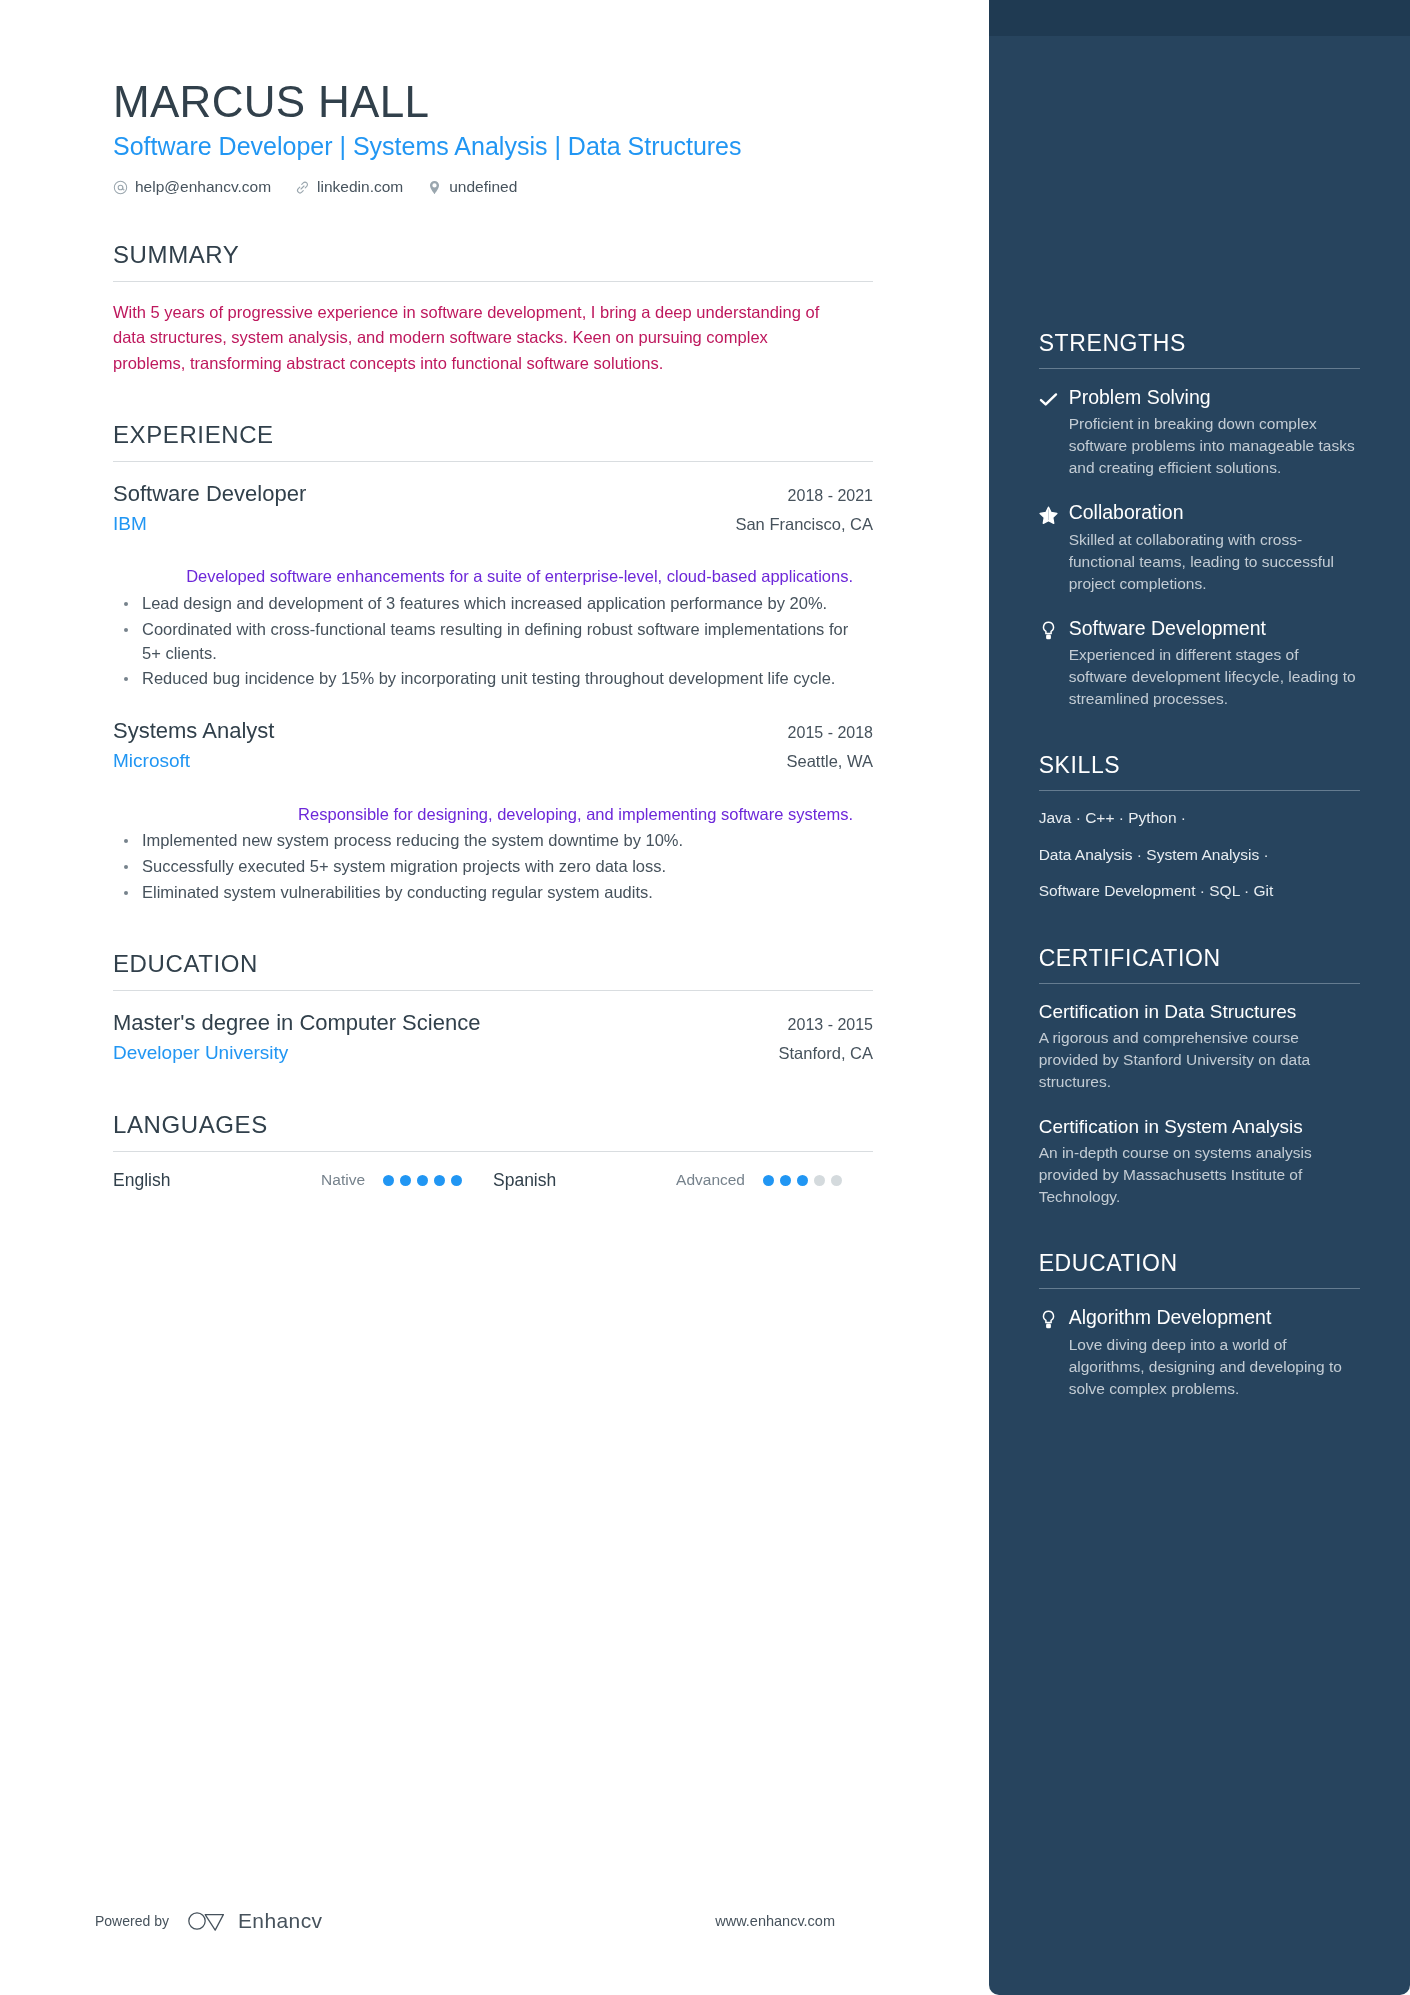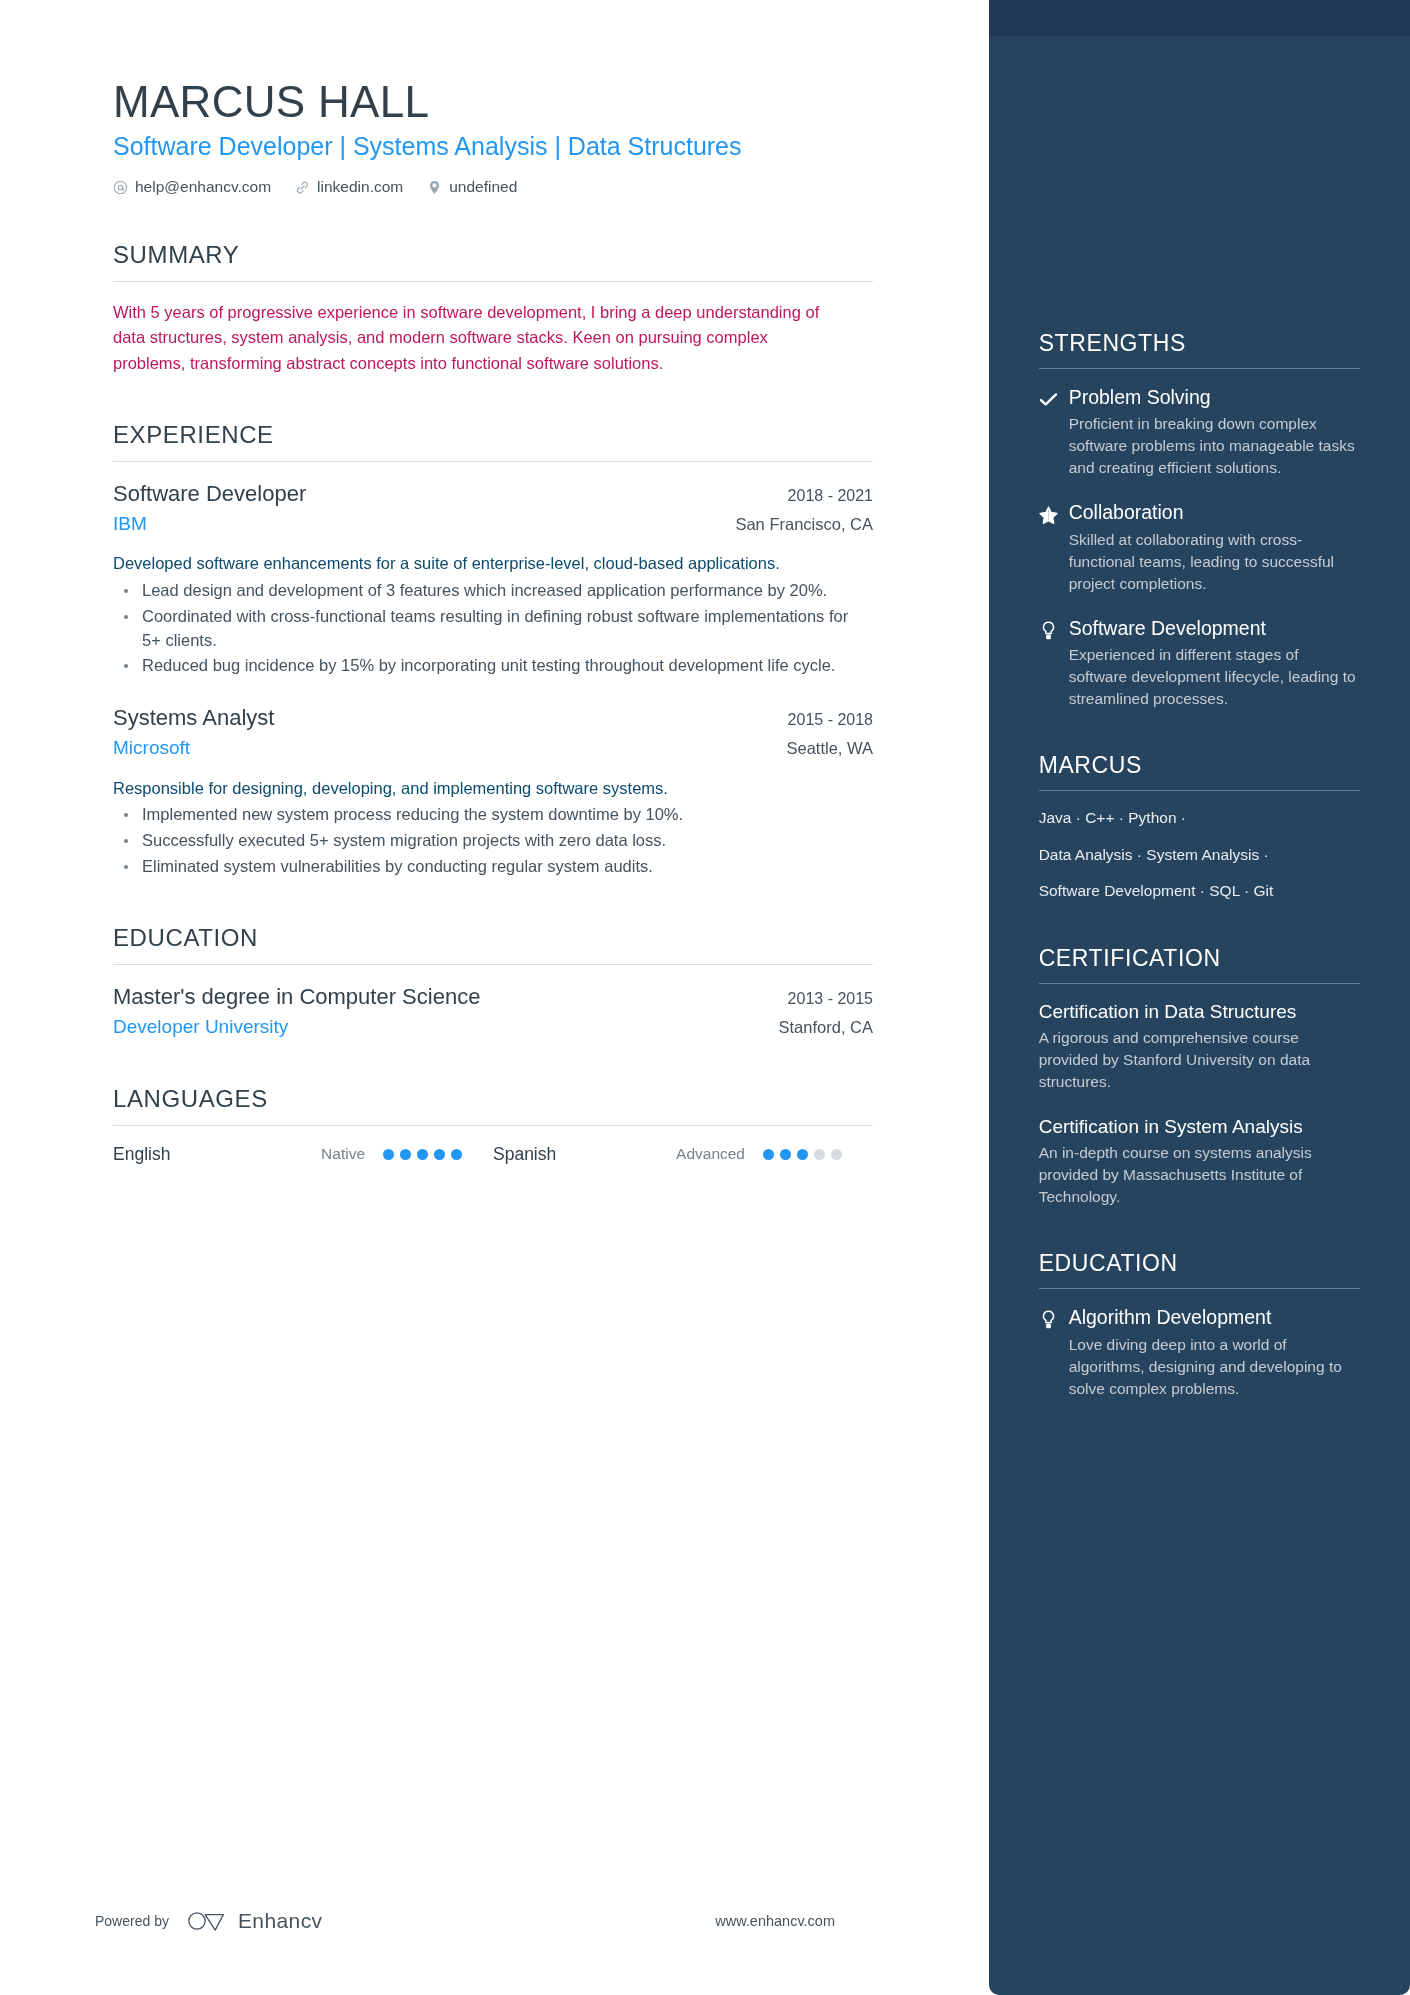--- a/index.html
+++ b/index.html
@@ -129,23 +129,24 @@
   }
   .entry-loc {
     font-size: 16.5px;
     color: #46525c;
     white-space: nowrap;
     flex: 0 0 auto;
   }
   .entry-desc {
     font-size: 16.5px;
     line-height: 1.48;
-    color: #0c4a6e;
-    margin-top: 15px;
+    color: #6d28d9;
+    margin-top: 28px;
     max-width: 740px;
+    text-align: right;
   }
   .bullets {
     list-style: none;
     margin-top: 3px;
   }
   .bullets li {
     position: relative;
     font-size: 16.5px;
     line-height: 1.45;
     color: #46525c;
@@ -511,21 +512,21 @@
                 <rect x="4.6" y="13.6" width="4.8" height="4.6" rx="1.3" fill="currentColor" stroke="none"></rect>
               </svg>
             </span>
             <span class="str-name">Software Development</span>
           </div>
           <div class="str-desc">Experienced in different stages of software development lifecycle, leading to streamlined processes.</div>
         </div>
       </div>
 
       <div class="side-sec">
-        <div class="side-title">MARCUS</div>
+        <div class="side-title">SKILLS</div>
         <div class="side-rule"></div>
         <div class="skill-line">Java · C++ · Python ·</div>
         <div class="skill-line">Data Analysis · System Analysis ·</div>
         <div class="skill-line">Software Development · SQL · Git</div>
       </div>
 
       <div class="side-sec">
         <div class="side-title">CERTIFICATION</div>
         <div class="side-rule"></div>
 

